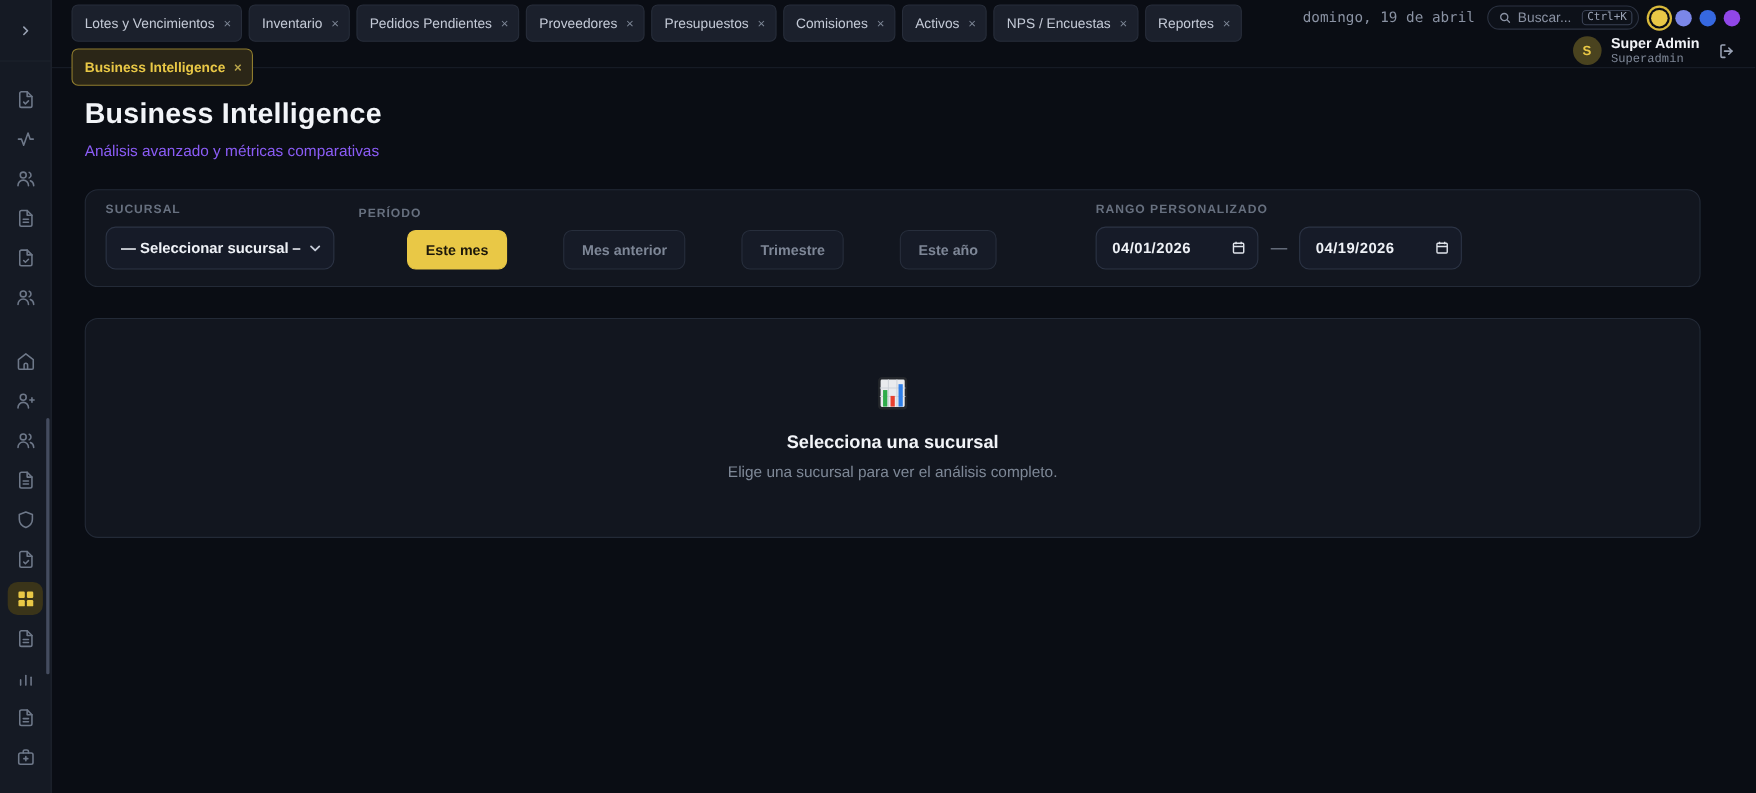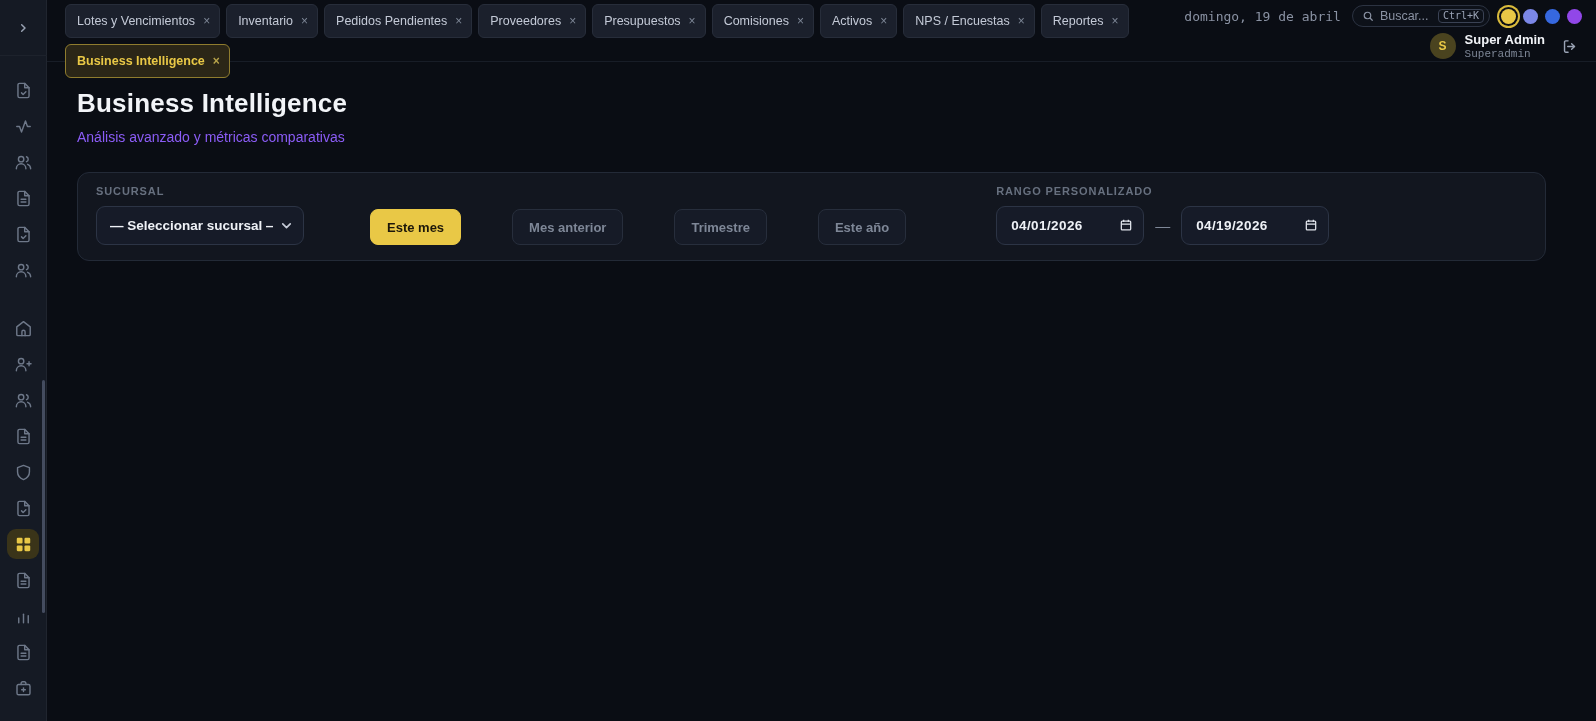--- a/index.html
+++ b/index.html
@@ -370,20 +370,21 @@
             <select class="sucursal-select">
               <option>— Seleccionar sucursal —</option>
             </select>
             <svg class="select-chevron" viewBox="0 0 24 24" fill="none" stroke="currentColor" stroke-width="2.6" stroke-linecap="round" stroke-linejoin="round">
                 <path d="m6 9.5 6 6 6-6"></path>
               </svg>
           </div>
         </div>
 
         <div class="fgroup fgroup-periodo">
+          <span class="flabel">PERÍODO</span>
           <div class="period-row">
               <button class="period-btn active">Este mes</button>
               <button class="period-btn">Mes anterior</button>
               <button class="period-btn">Trimestre</button>
               <button class="period-btn">Este año</button>
             </div>
         </div>
 
         <div class="fgroup fgroup-rango">
           <span class="flabel">RANGO PERSONALIZADO</span>
@@ -404,15 +405,29 @@
                   <rect x="4" y="5.5" width="16" height="15" rx="1.5"></rect>
                   <path d="M8 3v4"></path>
                   <path d="M16 3v4"></path>
                   <path d="M4 10.5h16"></path>
                 </svg>
             </div>
           </div>
         </div>
       </div>
 
+      <div class="empty-panel">
+        <svg width="31" height="31" viewBox="0 0 32 32">
+          <rect x="3.5" y="2" width="25" height="28" rx="2.5" fill="#e9ebee" stroke="#23262b" stroke-width="2.4"></rect>
+          <line x1="4" y1="11" x2="28" y2="11" stroke="#ced3d9" stroke-width="1"></line>
+          <line x1="4" y1="19" x2="28" y2="19" stroke="#ced3d9" stroke-width="1"></line>
+          <line x1="12" y1="3" x2="12" y2="29" stroke="#ced3d9" stroke-width="1"></line>
+          <line x1="20" y1="3" x2="20" y2="29" stroke="#ced3d9" stroke-width="1"></line>
+          <rect x="7" y="13" width="4" height="15.5" fill="#2fac4b"></rect>
+          <rect x="14" y="18.5" width="4" height="10" fill="#e8402e"></rect>
+          <rect x="21.5" y="7.5" width="4" height="21" fill="#2f7fe8"></rect>
+        </svg>
+        <p class="empty-title">Selecciona una sucursal</p>
+        <p class="empty-subtitle">Elige una sucursal para ver el análisis completo.</p>
+      </div>
     </section>
   </div>
 </div>
 
 </body></html>

